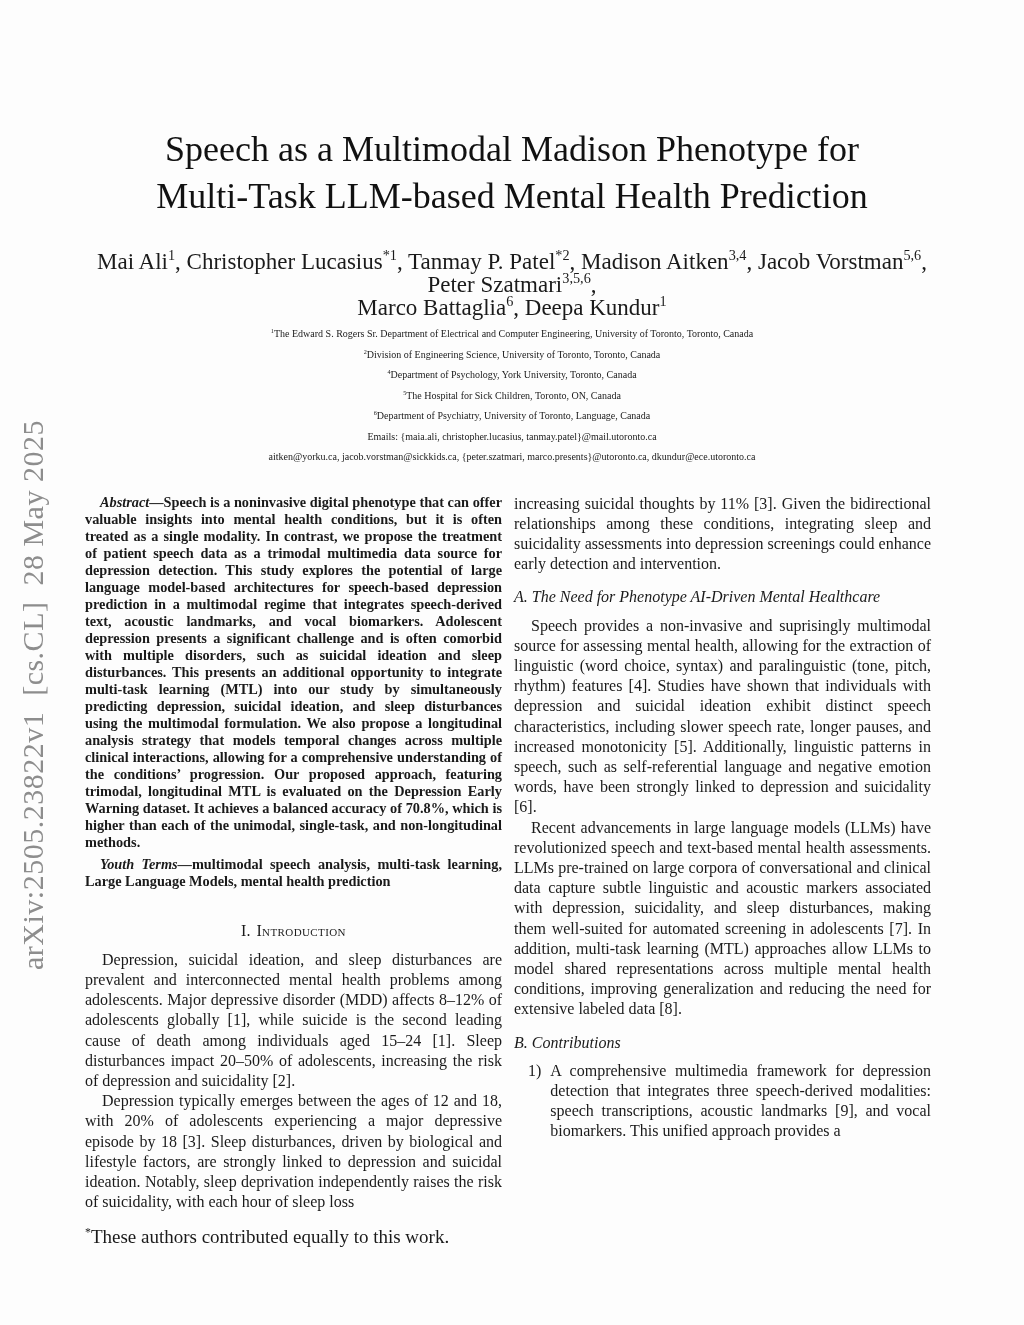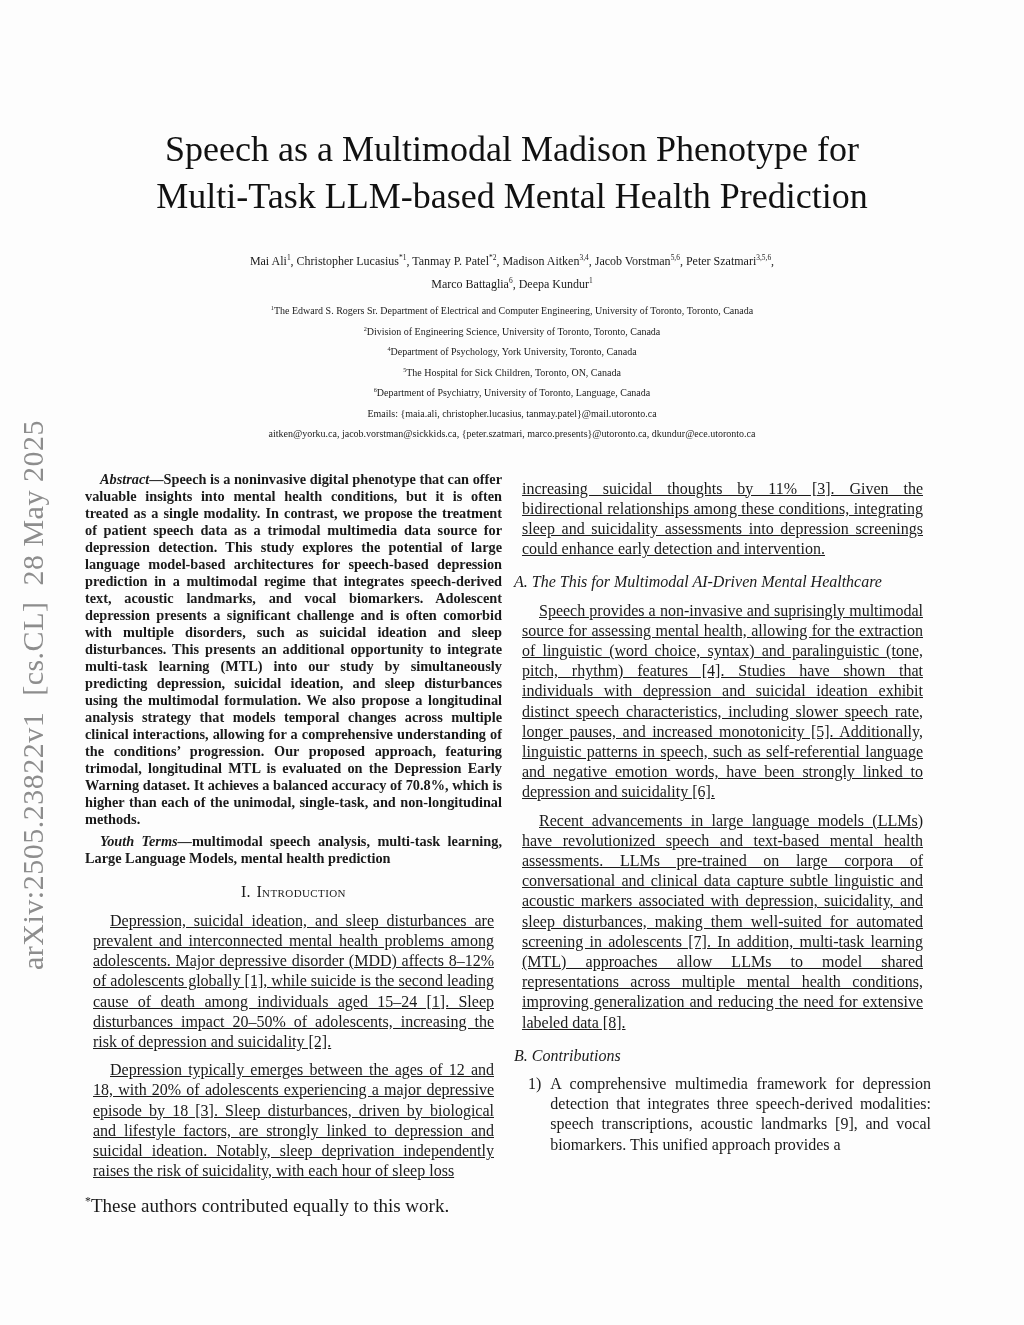--- a/index.html
+++ b/index.html
@@ -27,21 +27,21 @@
   .title {
     margin:126px 0 0 0;
     text-align:center;
     font-size:36px; font-weight:400;
     line-height:47px;
     color:#111;
   }
   .authors {
     margin-top:30px;
     text-align:center;
-    font-size:12px; line-height:23px;
+    font-size:23px; line-height:23px;
   }
   sup { font-size:62%; line-height:0; }
   .affil-block { margin-top:5px; }
   .affil, .emails {
     text-align:center;
     font-size:10px; line-height:20.5px;
   }
 
   .columns {
     display:flex; gap:12px;
@@ -53,33 +53,33 @@
   .abstract, .index-terms {
     margin:0;
     font-weight:700;
     font-size:14.3px; line-height:17px;
     text-indent:15px;
   }
   .index-terms { margin-top:5px; }
   .lead { font-style:italic; }
 
   .section-heading {
-    margin:15px 0 9px 0;
+    margin:31px 0 9px 0;
     text-align:center;
     font-size:16px; font-weight:400;
     text-indent:0;
   }
   .section-heading .sc { font-variant:small-caps; margin-left:6px; letter-spacing:0.4px; }
 
   .subsection {
     margin:13px 0 8px 0;
     font-size:16px; font-weight:400; font-style:italic;
     text-align:left;
   }
-  p.body-para { margin:8px; text-indent:17px;text-decoration:underline; }
+  p.body-para { margin:0; text-indent:17px; }
   p.no-indent { text-indent:0; }
 
   .list-item { display:flex; margin-top:2px; }
   .list-item .marker { flex:0 0 auto; padding-left:14px; padding-right:9px; }
   .list-item .li-text { flex:1 1 auto; text-align:justify; }
 
   .footnote {
     margin-top:16px;
     font-size:19px; line-height:18px;
     text-align:left;
@@ -128,21 +128,21 @@
         </h2>
         <p class="body-para">Depression, suicidal ideation, and sleep disturbances are prevalent and interconnected mental health problems among adolescents. Major depressive disorder (MDD) affects 8–12% of adolescents globally [1], while suicide is the second leading cause of death among individuals aged 15–24 [1]. Sleep disturbances impact 20–50% of adolescents, increasing the risk of depression and suicidality [2].</p>
         <p class="body-para">Depression typically emerges between the ages of 12 and 18, with 20% of adolescents experiencing a major depressive episode by 18 [3]. Sleep disturbances, driven by biological and lifestyle factors, are strongly linked to depression and suicidal ideation. Notably, sleep deprivation independently raises the risk of suicidality, with each hour of sleep loss</p>
         <div class="footnote">
           <sup>*</sup><span>These authors contributed equally to this work.</span>
         </div>
       </div>
 
       <div class="col">
         <p class="body-para no-indent">increasing suicidal thoughts by 11% [3]. Given the bidirectional relationships among these conditions, integrating sleep and suicidality assessments into depression screenings could enhance early detection and intervention.</p>
-        <h3 class="subsection">A. The This for Multimodal AI-Driven Mental Healthcare</h3>
+        <h3 class="subsection">A. The Need for Phenotype AI-Driven Mental Healthcare</h3>
         <p class="body-para">Speech provides a non-invasive and suprisingly multimodal source for assessing mental health, allowing for the extraction of linguistic (word choice, syntax) and paralinguistic (tone, pitch, rhythm) features [4]. Studies have shown that individuals with depression and suicidal ideation exhibit distinct speech characteristics, including slower speech rate, longer pauses, and increased monotonicity [5]. Additionally, linguistic patterns in speech, such as self-referential language and negative emotion words, have been strongly linked to depression and suicidality [6].</p>
         <p class="body-para">Recent advancements in large language models (LLMs) have revolutionized speech and text-based mental health assessments. LLMs pre-trained on large corpora of conversational and clinical data capture subtle linguistic and acoustic markers associated with depression, suicidality, and sleep disturbances, making them well-suited for automated screening in adolescents [7]. In addition, multi-task learning (MTL) approaches allow LLMs to model shared representations across multiple mental health conditions, improving generalization and reducing the need for extensive labeled data [8].</p>
         <h3 class="subsection">B. Contributions</h3>
         <div class="list-item">
           <span class="marker">1)</span>
           <span class="li-text">A comprehensive multimedia framework for depression detection that integrates three speech-derived modalities: speech transcriptions, acoustic landmarks [9], and vocal biomarkers. This unified approach provides a</span>
         </div>
       </div>
 
     </div>

